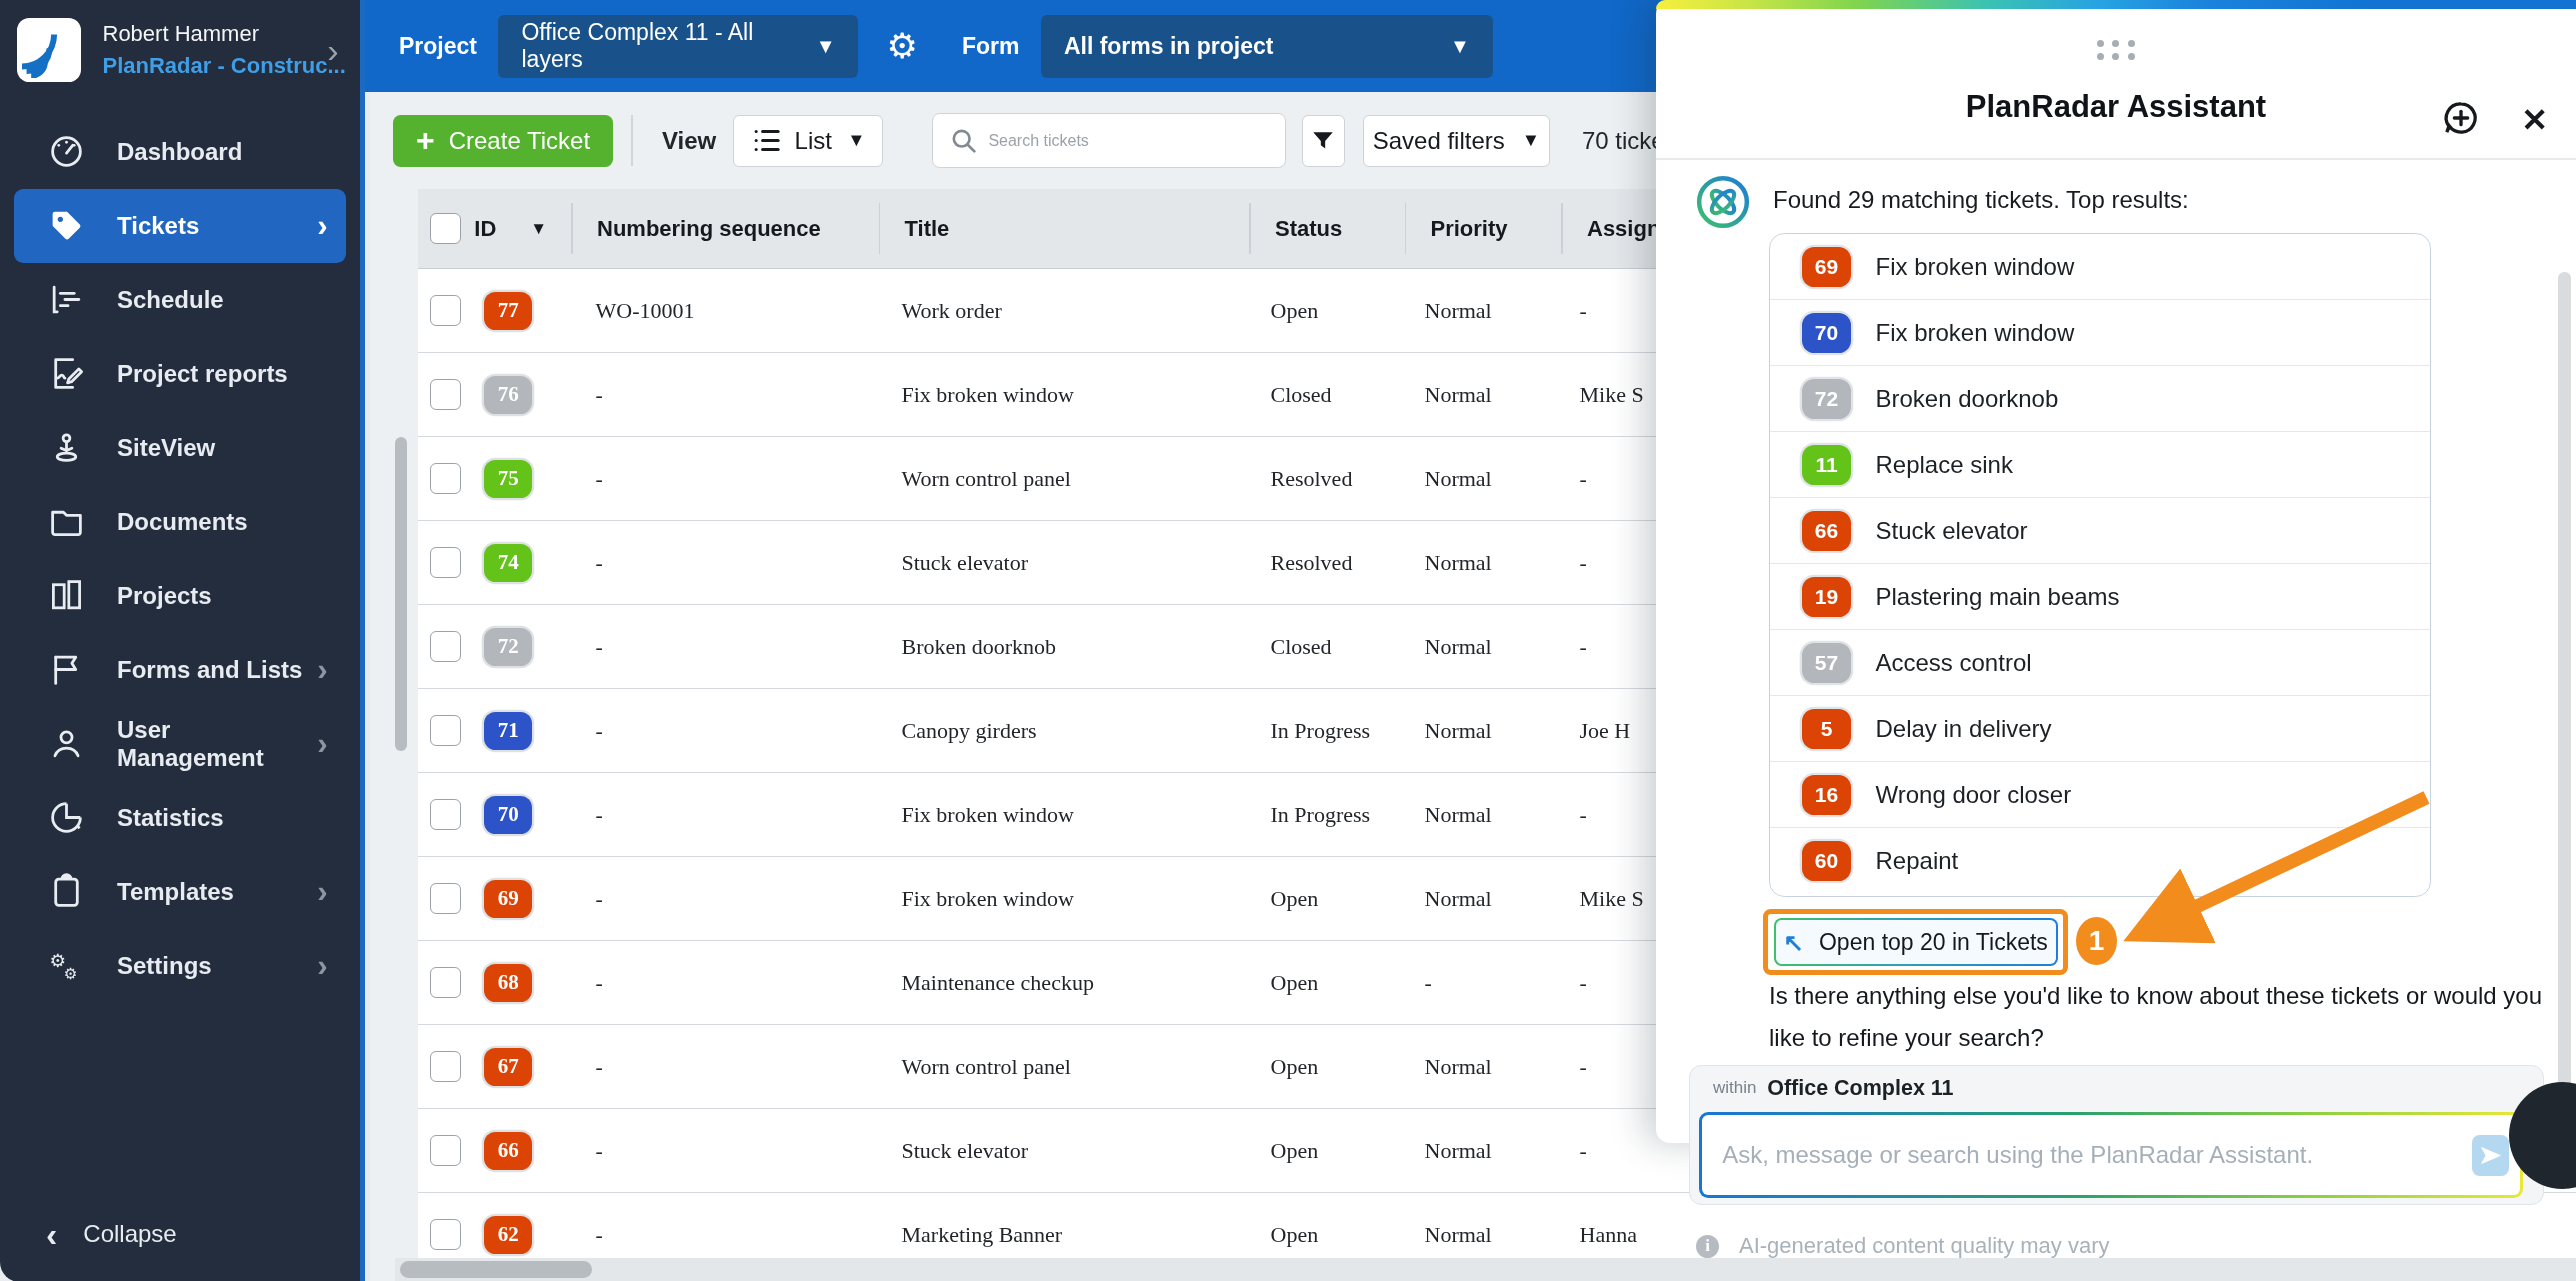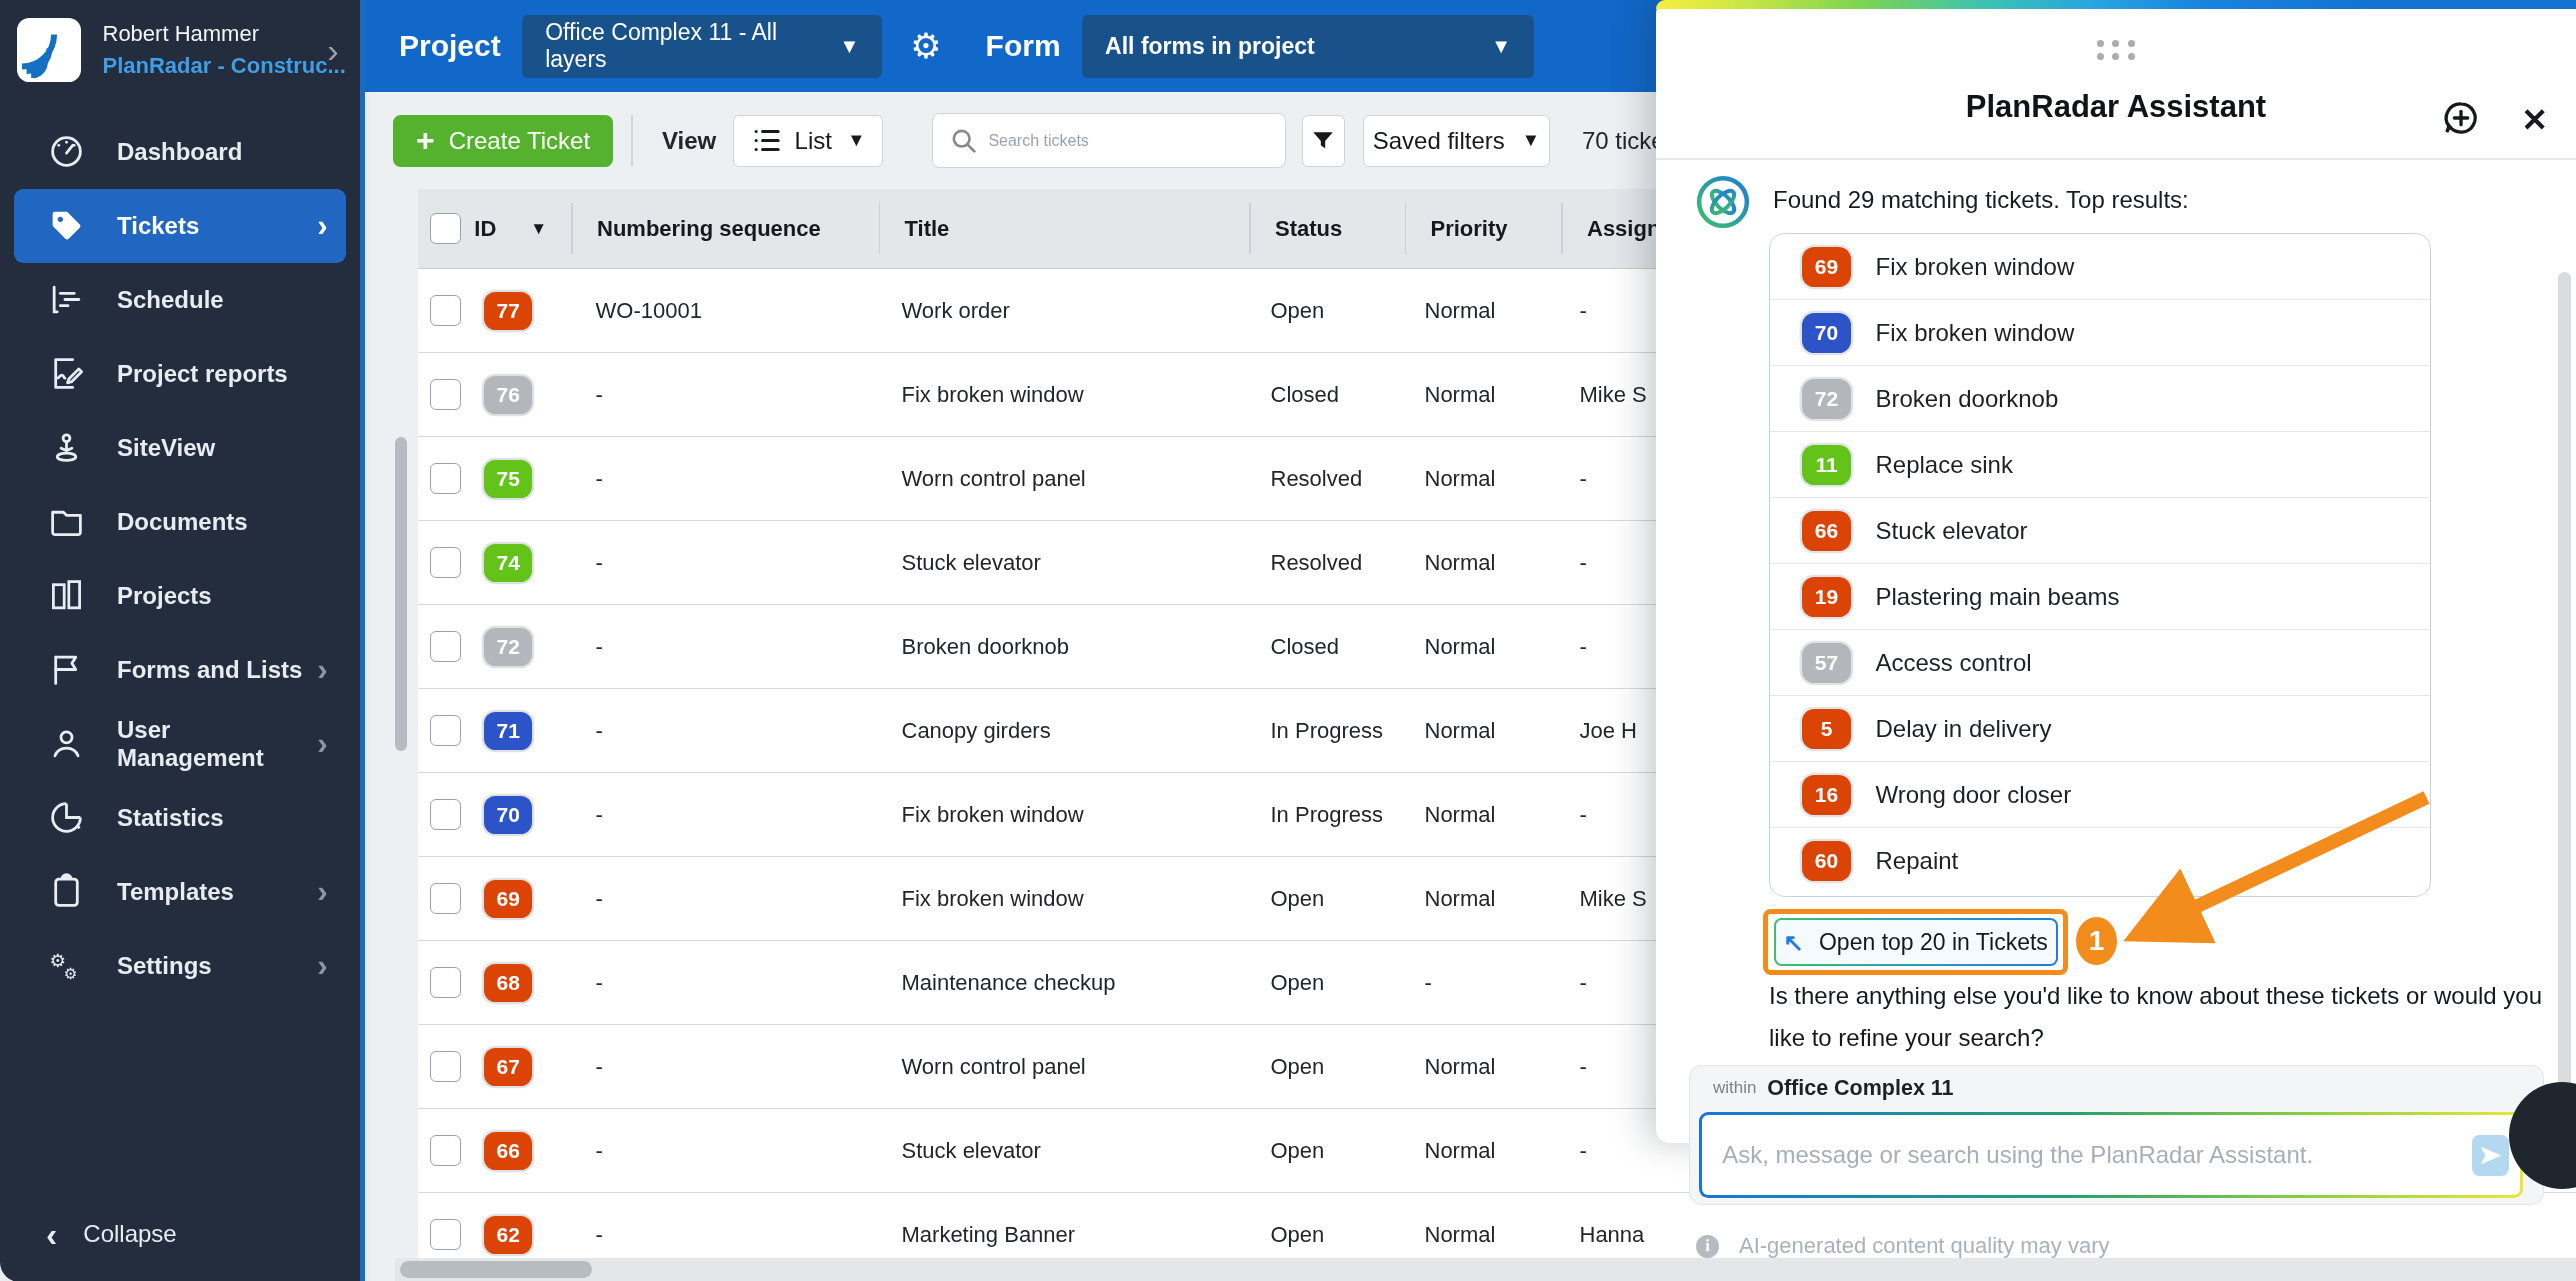--- a/index.html
+++ b/index.html
@@ -3,21 +3,21 @@
 <meta charset="utf-8">
 <style>
   * { margin:0; padding:0; box-sizing:border-box; }
   html,body { width:2576px; height:1282px; overflow:hidden; background:#e9edf0;
               font-family:"Liberation Sans", sans-serif; }
   #app { position:relative; width:2576px; height:1282px; }
 
   
   .topbar { position:absolute; left:365px; top:0; right:0; height:92px;
             background:#1168c8; display:flex; align-items:center; }
-  .topbar-label { color:#fff; font-size:30px; font-weight:bold; }
+  .topbar-label { color:#fff; font-size:23px; font-weight:bold; }
   .tb-project-label { margin-left:34px; }
   .tb-form-label { margin-left:44px; }
   .tb-select { height:63px; background:#19528a; border-radius:6.1px; color:#fff;
                display:flex; align-items:center; font-size:23px; padding:0 23px; margin-left:21.5px; }
   .tb-select .caret { margin-left:auto; padding-left:23px; font-size:20px; color:#fff; }
   .tb-select.project { width:360px; }
   .tb-select.form { width:452px; font-weight:bold; }
   .tb-gear { color:#fff; font-size:35px; margin-left:28px; }
 
   
@@ -79,21 +79,21 @@
            display:flex; align-items:center; font-size:22px; font-weight:bold; color:#16191d; }
   .col-sep { align-self:stretch; width:1.5px; background:#cbd1d6; margin:14px 0; }
   .cell-select { width:153px; display:flex; align-items:center; padding-left:12.3px; }
   .cell-id-h { display:flex; align-items:center; margin-left:13px; }
   .sort-caret { font-size:17px; margin-left:34px; }
   .cell-num { width:306px; padding-left:24.5px; }
   .cell-title { width:369px; padding-left:24.5px; }
   .cell-status { width:154px; padding-left:24.5px; }
   .cell-priority { width:155px; padding-left:24.5px; }
   .cell-assignee { flex:1; padding-left:24.5px; white-space:nowrap; overflow:hidden; }
-  .tbody { background:#fff; }
+  .tbody { background:#fff;font-family:Liberation Serif, serif; }
   .trow { height:84px; display:flex; align-items:center; border-bottom:1.5px solid #d5d9dd;
           font-size:22px; color:#22262a; background:#fff; }
   .checkbox { width:31px; height:31px; border:1.5px solid #9aa1a8; border-radius:6.1px; background:#fff; }
   .id-badge { min-width:48px; height:38px; border-radius:11.5px; color:#fff; font-size:21px;
               font-weight:bold; display:flex; align-items:center; justify-content:center;
               margin-left:23px; padding:0 6.1px; box-shadow:0 0 0 2.3px rgba(160,168,176,.35); }
   .hscroll { position:absolute; left:25px; right:0; bottom:0; height:24.5px; background:#e4e7ea; }
   .hscroll .thumb { position:absolute; left:4.6px; top:3.8px; width:192px; height:17px;
                     background:#b7bcc1; border-radius:8.4px; }
 

